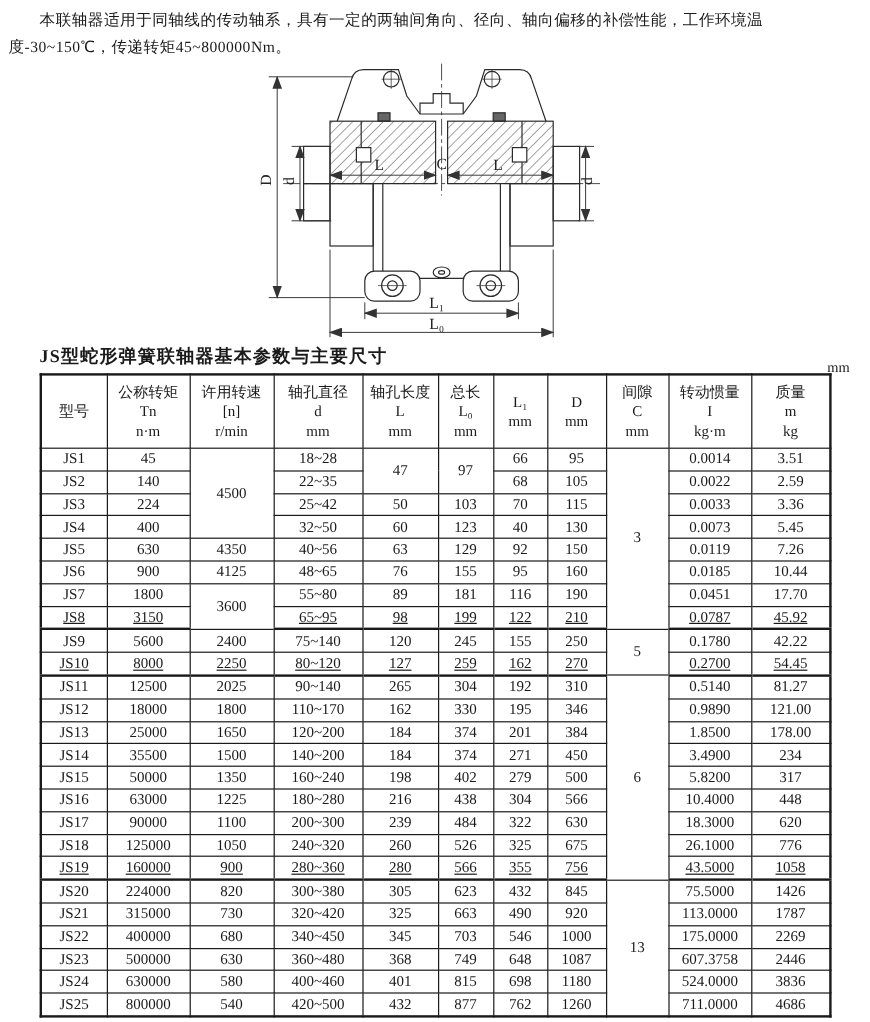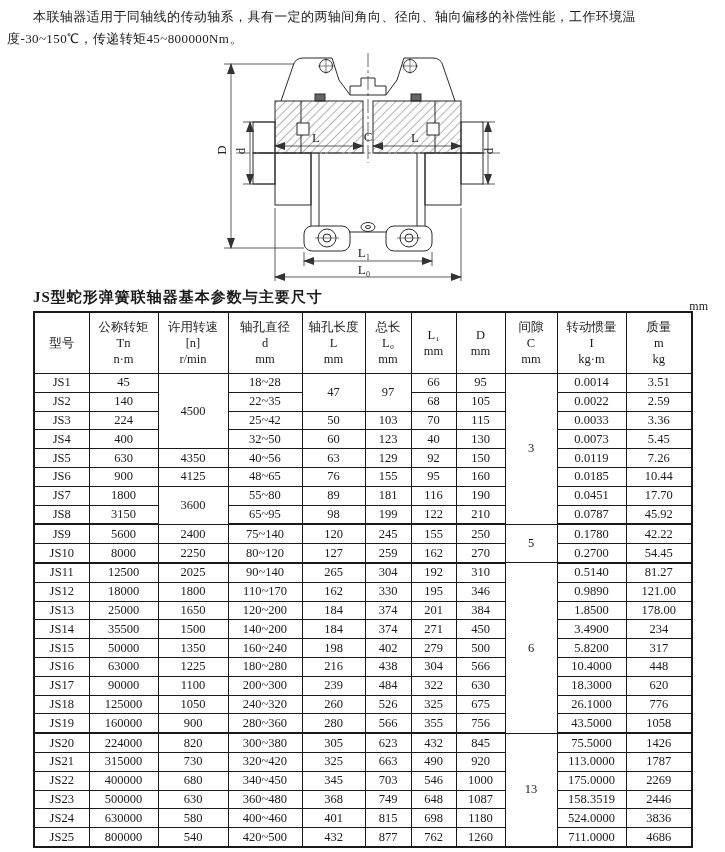--- a/index.html
+++ b/index.html
@@ -22,21 +22,21 @@
   table.params {
     border-collapse:collapse; width:659px; table-layout:fixed;
     border:2px solid #1a1a1a;
   }
   table.params th, table.params td {
     border:1px solid #1a1a1a; text-align:center; vertical-align:middle;
     padding:0; font-weight:normal; overflow:hidden;
   }
   table.params thead th { height:60px; font-size:12.5px; line-height:1.3; }
   table.params tbody td { height:17.8px; font-size:12.5px; }
-  tr.group-end td { border-bottom-width:2px; }
+  tr.group-end td { border-bottom-width:2px;text-decoration:underline; }
   col.c0{width:55px} col.c1{width:69px} col.c2{width:70px} col.c3{width:74px}
   col.c4{width:63px} col.c5{width:46px} col.c6{width:45px} col.c7{width:49px}
   col.c8{width:52px} col.c9{width:69px} col.c10{width:66px}
   svg text { font-family:"Liberation Serif","DejaVu Serif",serif; fill:#222; }
 </style>
 </head>
 <body>
 
 <div class="intro">本联轴器适用于同轴线的传动轴系，具有一定的两轴间角向、径向、轴向偏移的补偿性能，工作环境温度-30~150℃，传递转矩45~800000Nm。</div>
 
@@ -473,21 +473,21 @@
         </tr>
         <tr>
           <td>JS23</td>
           <td>500000</td>
           <td>630</td>
           <td>360~480</td>
           <td>368</td>
           <td>749</td>
           <td>648</td>
           <td>1087</td>
-          <td>158.3519</td>
+          <td>607.3758</td>
           <td>2446</td>
         </tr>
         <tr>
           <td>JS24</td>
           <td>630000</td>
           <td>580</td>
           <td>400~460</td>
           <td>401</td>
           <td>815</td>
           <td>698</td>

